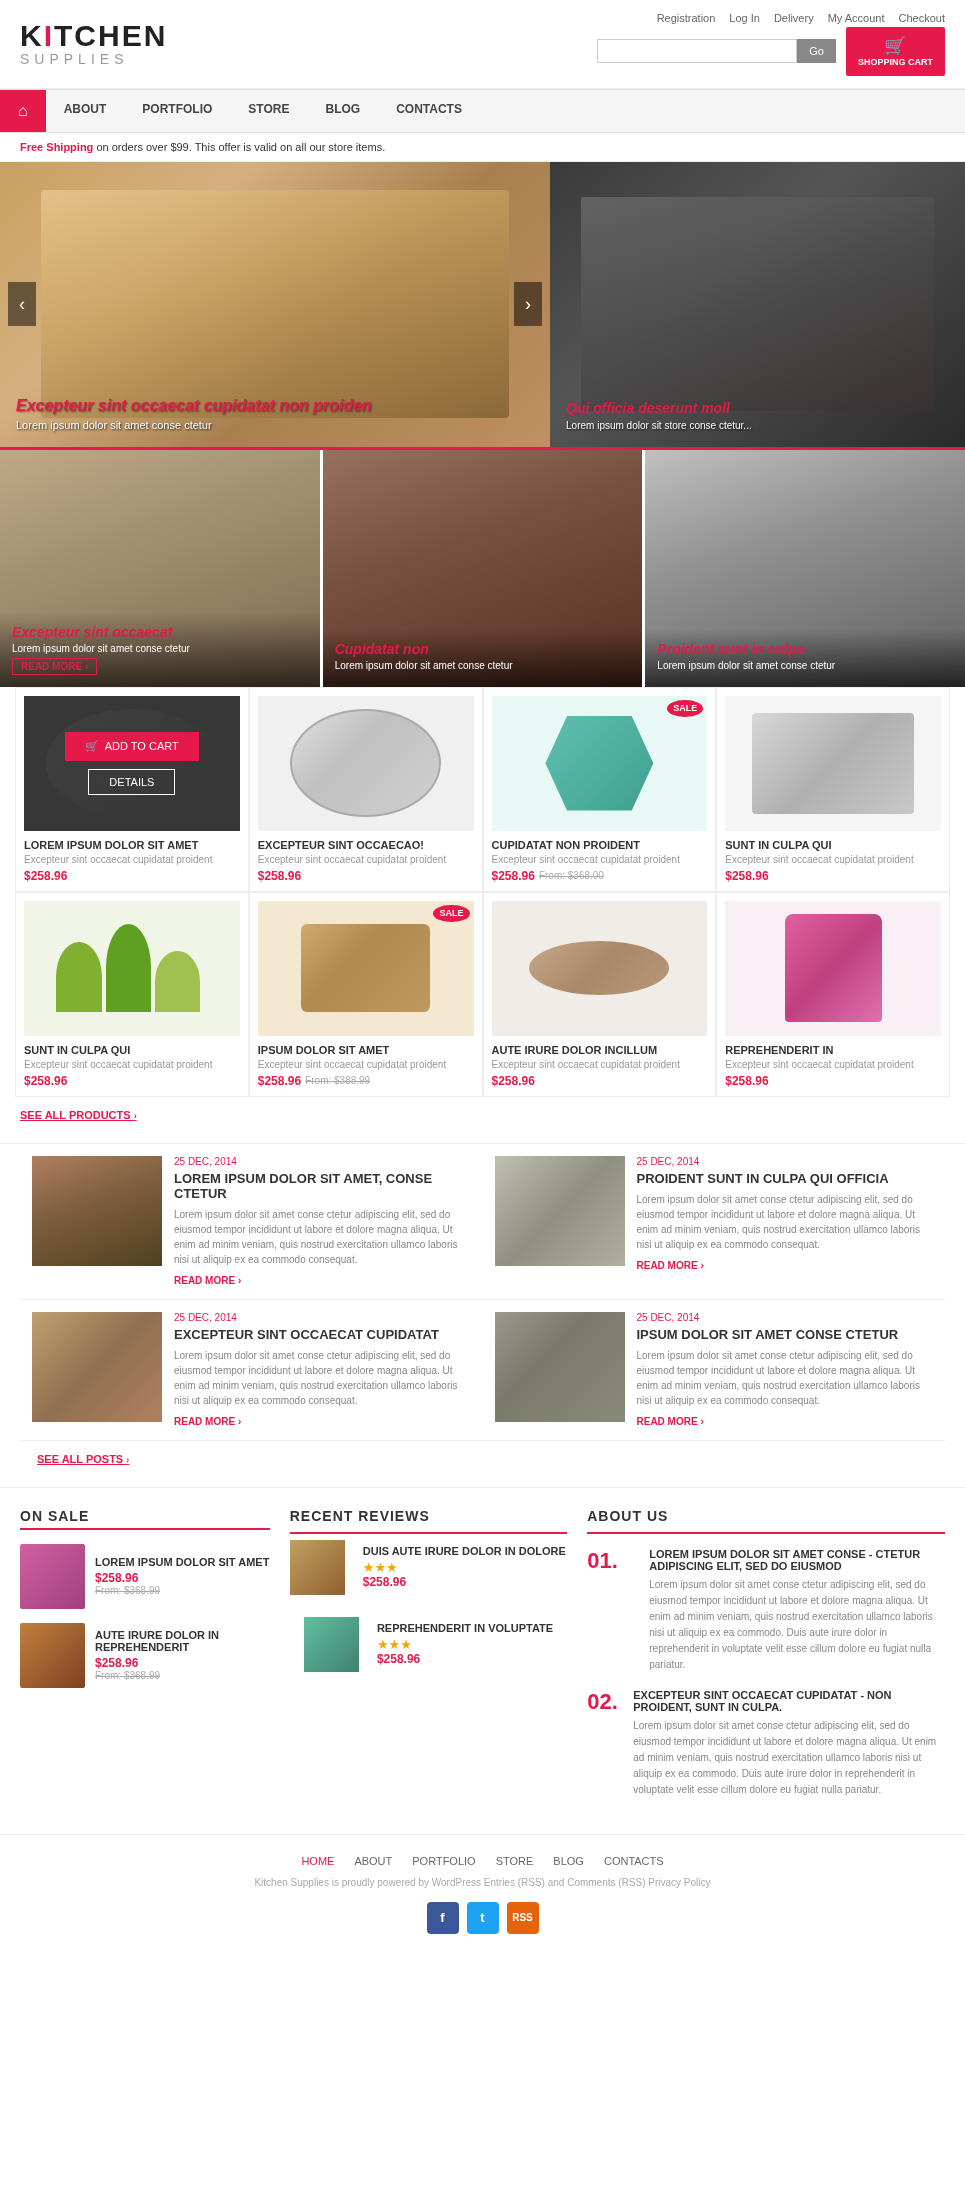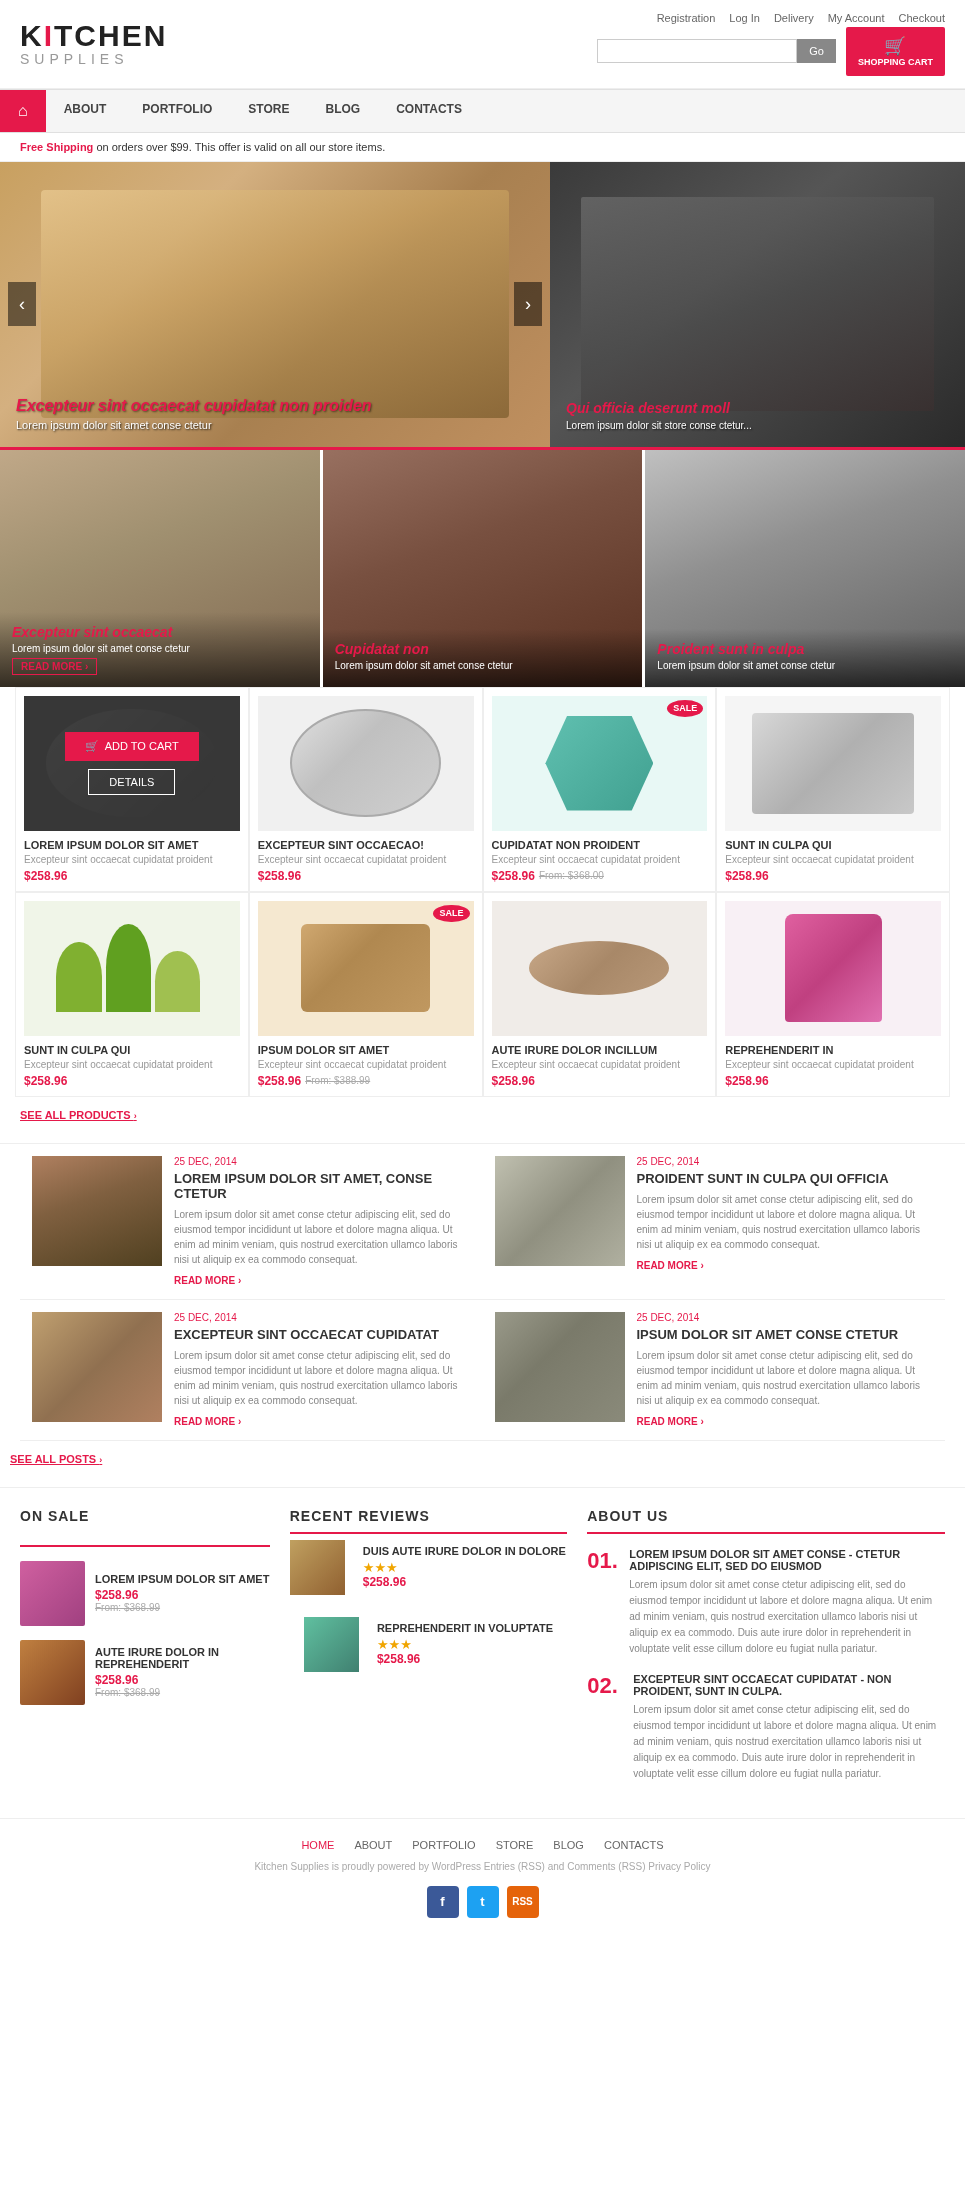--- a/index.html
+++ b/index.html
@@ -272,27 +272,27 @@
         <div style="width:100%; height:100%; background:linear-gradient(135deg, #9a9a8a 0%, #7a7a6a 40%, #8a8a7a 100%);"></div>
       </div>
       <div style="flex:1;">
         <div style="color:#e5194a; font-size:10px; margin-bottom:4px;">25 DEC, 2014</div>
         <div style="font-size:13px; font-weight:bold; color:#333; text-transform:uppercase; margin-bottom:6px;">IPSUM DOLOR SIT AMET CONSE CTETUR</div>
         <p style="font-size:10px; color:#888; line-height:1.5; margin-bottom:6px;">Lorem ipsum dolor sit amet conse ctetur adipiscing elit, sed do eiusmod tempor incididunt ut labore et dolore magna aliqua. Ut enim ad minim veniam, quis nostrud exercitation ullamco laboris nisi ut aliquip ex ea commodo consequat.</p>
         <a href="#" style="color:#e5194a; font-size:10px; font-weight:bold; text-decoration:none;">READ MORE ›</a>
       </div>
     </div>
   </div>
-  <a href="#" style="color:#e5194a; font-size:11px; font-weight:bold; padding:12px 10px; display:inline-block;">SEE ALL POSTS <span style="font-size:9px;">›</span></a>
+  <a href="#" style="color:#e5194a; font-size:11px; font-weight:bold; padding:12px 37px; display:inline-block;">SEE ALL POSTS <span style="font-size:9px;">›</span></a>
 </div>
 
 <div style="display:flex; padding:20px; gap:20px; border-top:1px solid #eee; margin-top:10px;">
 
   <div style="flex:0 0 27%;">
-    <h3 style="font-size:14px; font-weight:bold; color:#333; text-transform:uppercase; letter-spacing:1px; border-bottom:2px solid #e5194a; padding-bottom:21px; margin-bottom:14px;">ON SALE</h3>
+    <h3 style="font-size:14px; font-weight:bold; color:#333; text-transform:uppercase; letter-spacing:1px; border-bottom:2px solid #e5194a; padding-bottom:4px; margin-bottom:14px;">ON SALE</h3>
 
     <div style="display:flex; gap:10px; margin-bottom:14px; align-items:center; cursor:pointer;">
       <div style="flex:0 0 65px; height:65px; background:linear-gradient(135deg, #d060a0 0%, #a04080 100%); border-radius:2px;"></div>
       <div>
         <div style="font-size:11px; font-weight:bold; text-transform:uppercase; color:#333; margin-bottom:3px;">LOREM IPSUM DOLOR SIT AMET</div>
         <div style="color:#e5194a; font-size:12px; font-weight:bold;">$258.96</div>
         <div style="color:#aaa; text-decoration:line-through; font-size:10px;">From: $368.99</div>
       </div>
     </div>
 
@@ -328,21 +328,21 @@
           <div style="color:#f0a500; font-size:13px;">★★★</div>
           <div style="color:#e5194a; font-size:12px; font-weight:bold;">$258.96</div>
         </div>
       </div>
     </div>
   </div>
 
   <div style="flex:1;">
     <h3 style="font-size:14px; font-weight:bold; color:#333; text-transform:uppercase; letter-spacing:1px; border-bottom:2px solid #e5194a; padding-bottom:8px; margin-bottom:14px;">ABOUT US</h3>
 
-    <div style="display:flex; gap:6px; margin-bottom:16px;">
+    <div style="display:flex; gap:26px; margin-bottom:16px;">
       <div style="flex:0 0 36px; font-size:22px; font-weight:bold; color:#e5194a; line-height:1.2;">01.</div>
       <div>
         <h4 style="font-size:11px; font-weight:bold; text-transform:uppercase; color:#333; margin-bottom:5px;">LOREM IPSUM DOLOR SIT AMET CONSE - CTETUR ADIPISCING ELIT, SED DO EIUSMOD</h4>
         <p style="font-size:10px; color:#888; line-height:1.6;">Lorem ipsum dolor sit amet conse ctetur adipiscing elit, sed do eiusmod tempor incididunt ut labore et dolore magna aliqua. Ut enim ad minim veniam, quis nostrud exercitation ullamco laboris nisi ut aliquip ex ea commodo. Duis aute irure dolor in reprehenderit in voluptate velit esse cillum dolore eu fugiat nulla pariatur.</p>
       </div>
     </div>
 
     <div style="display:flex; gap:10px; margin-bottom:16px;">
       <div style="flex:0 0 36px; font-size:22px; font-weight:bold; color:#e5194a; line-height:1.2;">02.</div>
       <div>

